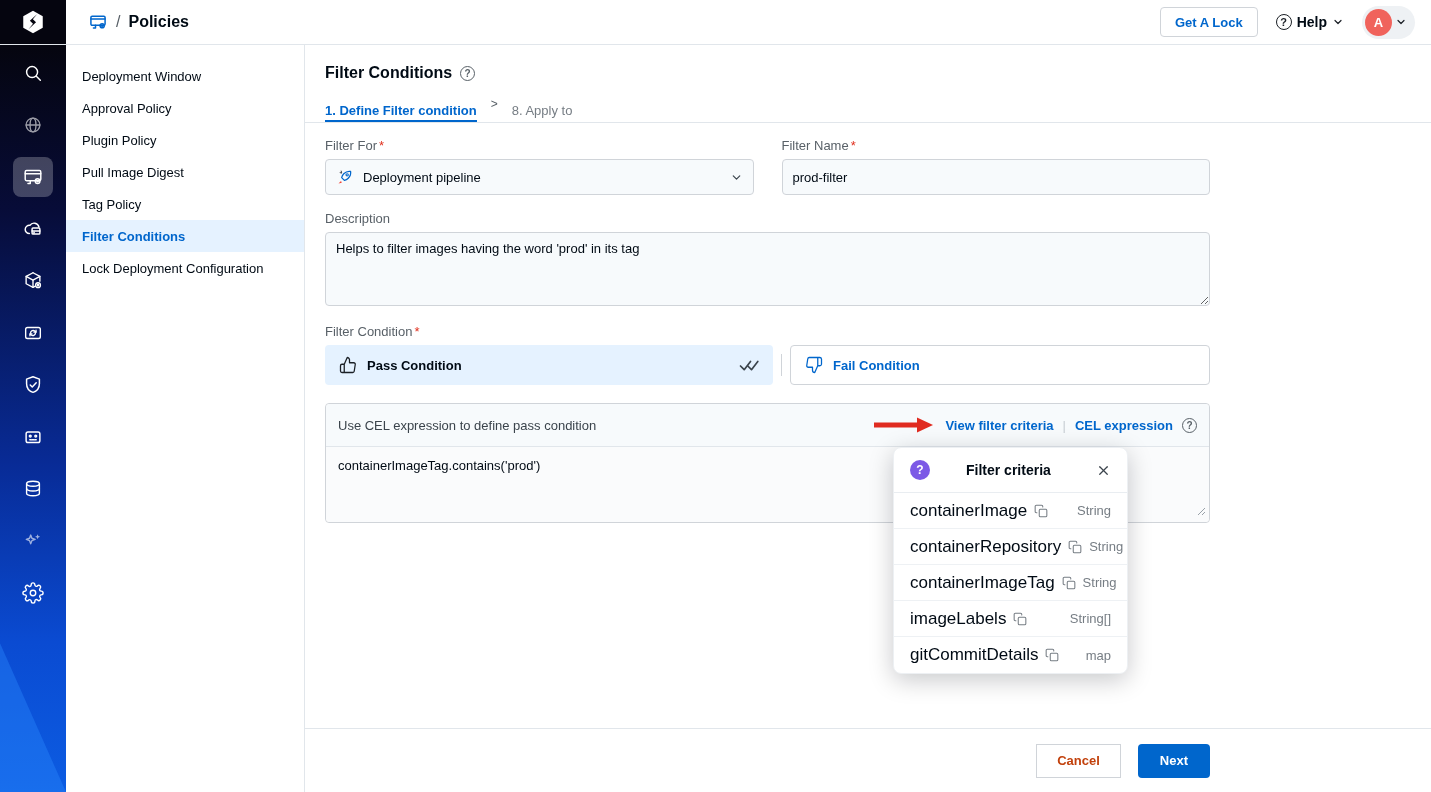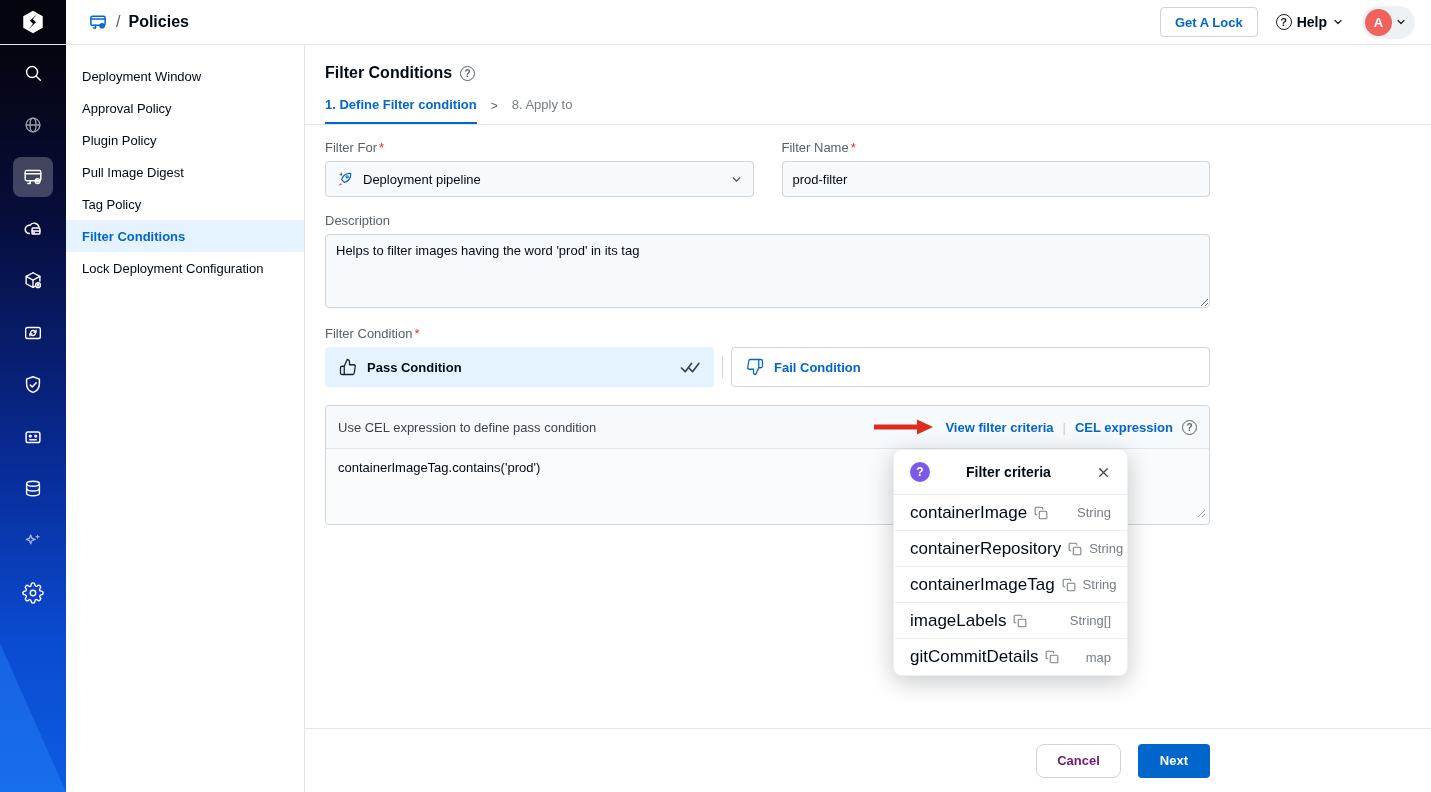--- a/index.html
+++ b/index.html
@@ -49,21 +49,21 @@
   .subnav { width:239px; flex:none; background:#fff; border-right:1px solid #E1E6EB; padding-top:15px; }
   .nav-item { height:32px; display:flex; align-items:center; padding:0 16px; font-size:13px; color:#000A14; cursor:pointer; }
   .nav-item.active { background:#E5F2FF; color:#0066CC; font-weight:700; }
 
   
   .main { flex:1; min-width:0; display:flex; flex-direction:column; background:#fff; }
   .main-head { flex:none; padding:18px 20px 0; border-bottom:1px solid #E1E6EB; }
   .title-row { display:flex; align-items:center; gap:8px; height:20px; }
   .page-title { margin:0; font-size:16px; font-weight:700; }
   .steps { display:flex; align-items:flex-end; gap:14px; margin-top:14px; }
-  .step { font-size:13px; color:#767D84; padding-bottom:10px; border-bottom:2px solid transparent; cursor:pointer; }
+  .step { font-size:13px; color:#767D84; padding-bottom:2px; border-bottom:2px solid transparent; cursor:pointer; }
   .step.active { color:#0066CC; font-weight:700; border-bottom-color:#0066CC; }
   .step-sep { color:#596168; font-size:12px; padding-bottom:11px; }
 
   .main-body { flex:1; padding:15px 20px; position:relative; }
   .form { width:885px; }
   .row2 { display:grid; grid-template-columns:1fr 1fr; gap:28px; }
   .field-label { display:block; font-size:13px; color:#596168; margin-bottom:6px; }
   .req { color:#E0301E; margin-left:2px; }
   .select { height:36px; border:1px solid #D0D4D9; border-radius:4px; background:#F7FAFC; display:flex;
     align-items:center; padding:0 10px; font-size:13px; cursor:pointer; }
@@ -72,21 +72,21 @@
   .text-input { width:100%; height:36px; border:1px solid #D0D4D9; border-radius:4px; background:#F7FAFC;
     padding:0 10px; font-size:13px; font-family:inherit; color:#000A14; outline:none; }
   .textarea { display:block; width:100%; height:74px; border:1px solid #D0D4D9; border-radius:4px; background:#F7FAFC;
     padding:8px 10px; font-size:13px; font-family:inherit; color:#000A14; resize:vertical; outline:none; }
   .section { margin-top:18px; }
   .section-tight { margin-top:16px; }
 
   .cond-row { display:flex; align-items:center; }
   .cond-btn { height:40px; border-radius:4px; display:flex; align-items:center; gap:10px; padding:0 14px;
     font-size:13px; font-weight:700; font-family:inherit; cursor:pointer; }
-  .cond-btn.pass { width:389px; flex:none; background:#E5F2FF; border:none; color:#000A14; }
+  .cond-btn.pass { width:448px; flex:none; background:#E5F2FF; border:none; color:#000A14; }
   .pass .dblcheck { margin-left:auto; display:flex; color:#3B444C; }
   .vdiv { width:1px; height:22px; background:#D0D4D9; margin:0 8px; flex:none; }
   .cond-btn.fail { flex:1; background:#fff; border:1px solid #D0D4D9; color:#0066CC; }
 
   .cel-box { margin-top:18px; border:1px solid #D0D4D9; border-radius:4px; position:relative; }
   .cel-head { height:43px; display:flex; align-items:center; padding:0 12px; background:#F7FAFC;
     border-bottom:1px solid #E1E6EB; border-radius:4px 4px 0 0; }
   .cel-hint { font-size:13px; color:#3B444C; }
   .cel-links { margin-left:auto; display:flex; align-items:center; gap:9px; }
   .annot-arrow { display:flex; margin-right:2px; }
@@ -106,22 +106,22 @@
   .close-x { display:flex; color:#3B444C; cursor:pointer; }
   .popup-row { display:flex; align-items:center; gap:7px; height:36px; padding:0 16px; border-bottom:1px solid #EEF1F4; }
   .popup-row:last-child { border-bottom:none; }
   .row-name { font-size:17px; color:#000A14; }
   .copy-btn { display:flex; color:#767D84; cursor:pointer; }
   .row-type { margin-left:auto; font-size:13px; color:#767D84; }
 
   
   .main-footer { flex:none; height:64px; border-top:1px solid #E1E6EB; display:flex; align-items:center;
     justify-content:flex-end; gap:17px; padding-right:221px; background:#fff; }
-  .btn-cancel { height:34px; padding:0 20px; border:1px solid #D0D4D9; border-radius:8px; background:#fff;
-    font-size:13px; font-weight:600; font-family:inherit; color:#701a75; cursor:pointer; }
+  .btn-cancel { height:34px; padding:0 20px; border:1px solid #D0D4D9; border-radius:0; background:#fff;
+    font-size:13px; font-weight:600; font-family:inherit; color:#c2410c; cursor:pointer; }
   .btn-next { height:34px; padding:0 22px; border:none; border-radius:4px; background:#0066CC; color:#fff;
     font-size:13px; font-weight:600; font-family:inherit; cursor:pointer; }
 </style>
 </head>
 <body>
 
 <div class="app">
 
   <header class="topbar">
     <div class="logo-box">

